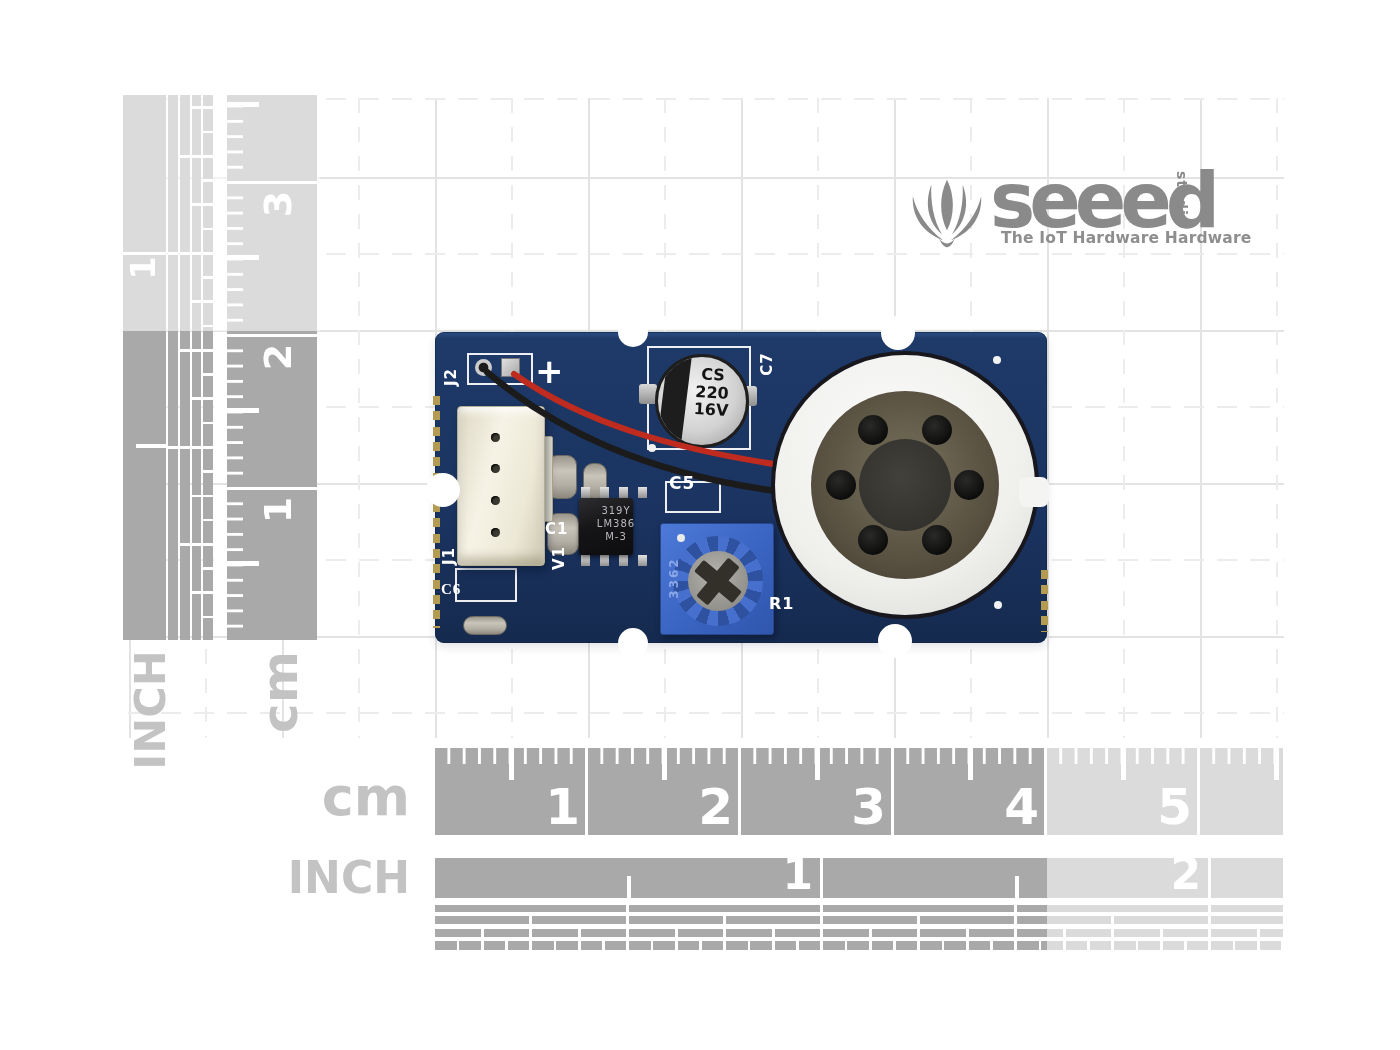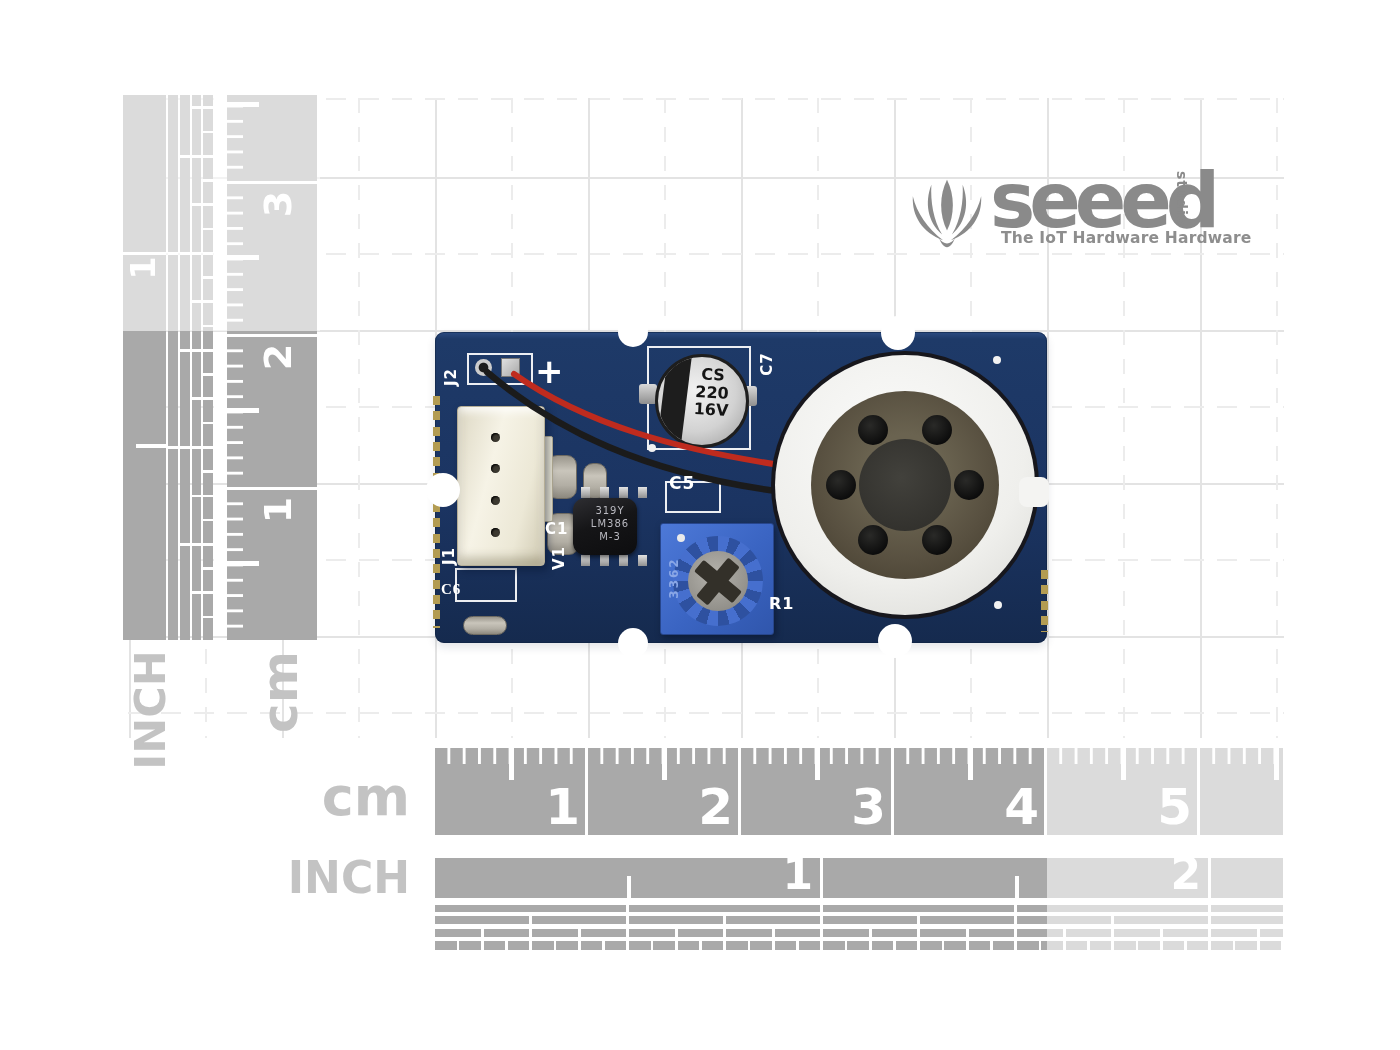--- a/index.html
+++ b/index.html
@@ -193,21 +193,21 @@
     <div class="pinhole" style="left:56px;top:196px;"></div>
 
     <div class="iclead" style="left:146px;top:155px;"></div>
     <div class="iclead" style="left:165px;top:155px;"></div>
     <div class="iclead" style="left:184px;top:155px;"></div>
     <div class="iclead" style="left:203px;top:155px;"></div>
     <div class="iclead" style="left:146px;top:223px;"></div>
     <div class="iclead" style="left:165px;top:223px;"></div>
     <div class="iclead" style="left:184px;top:223px;"></div>
     <div class="iclead" style="left:203px;top:223px;"></div>
-    <div class="abs" style="left:138px;top:166px;width:64px;height:57px;border-radius:12px;
+    <div class="abs" style="left:144px;top:166px;width:54px;height:57px;border-radius:3px;
          background:linear-gradient(160deg,#2e2e32,#151517 45%,#0d0d0f);box-shadow:0 2px 4px rgba(0,0,0,0.6);">
       <div class="abs" style="left:0;top:6px;width:74px;text-align:center;font-size:10px;line-height:13px;color:#b9b9c0;letter-spacing:1px;">
         <div>319Y</div>
         <div>LM386</div>
         <div>M-3</div>
       </div>
     </div>
 
     <div class="abs" style="left:225px;top:191px;width:112px;height:110px;border-radius:3px;border:1px solid #27468c;
          background:linear-gradient(135deg,#4d79d8,#3a64c2 55%,#3056ac);box-shadow:2px 3px 6px rgba(5,15,40,0.5);">

